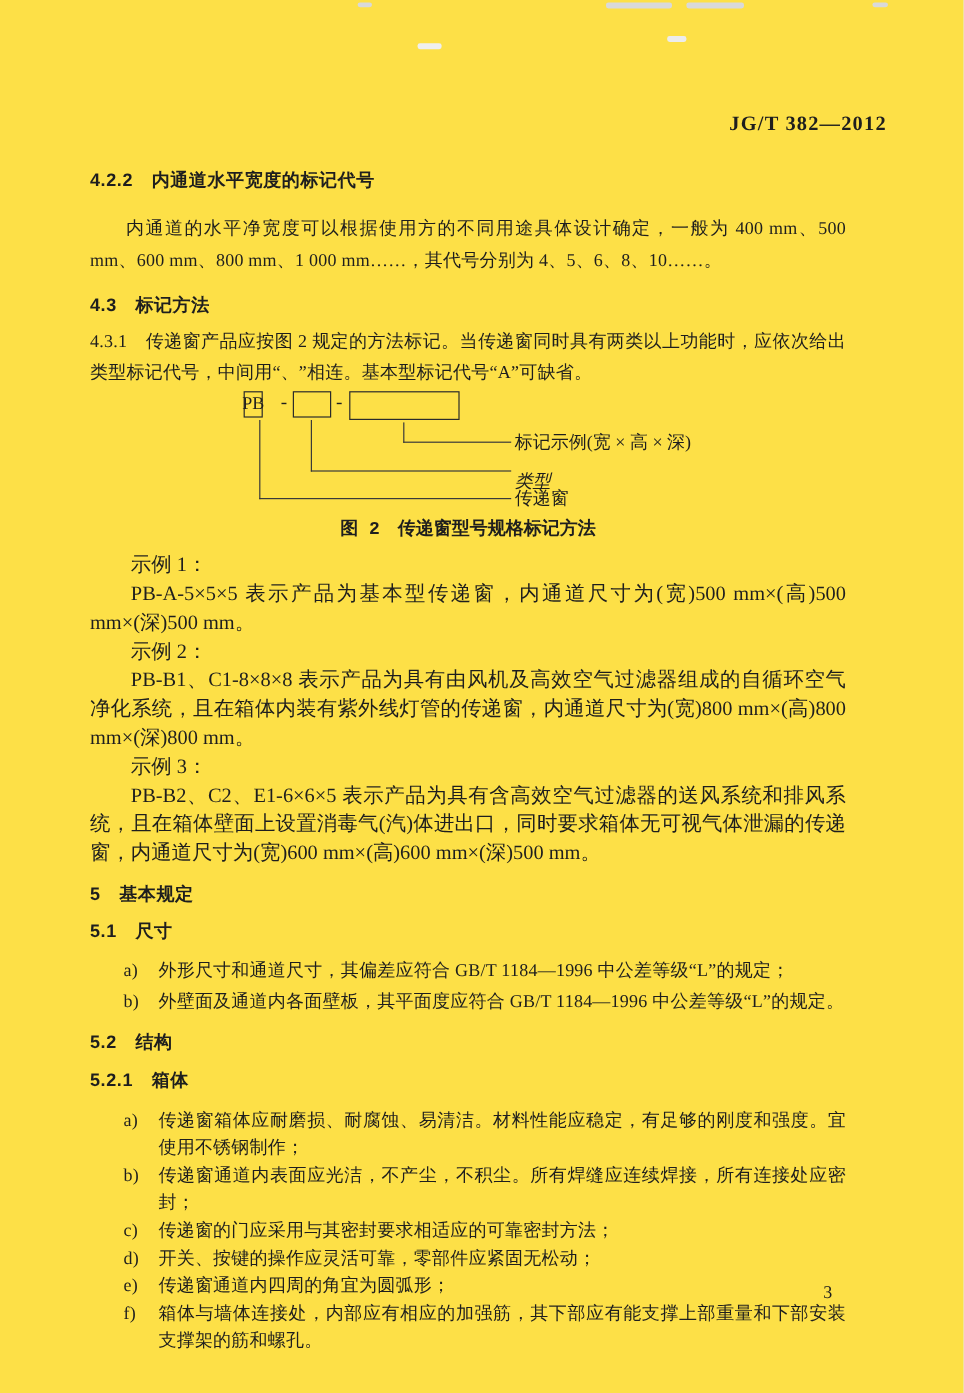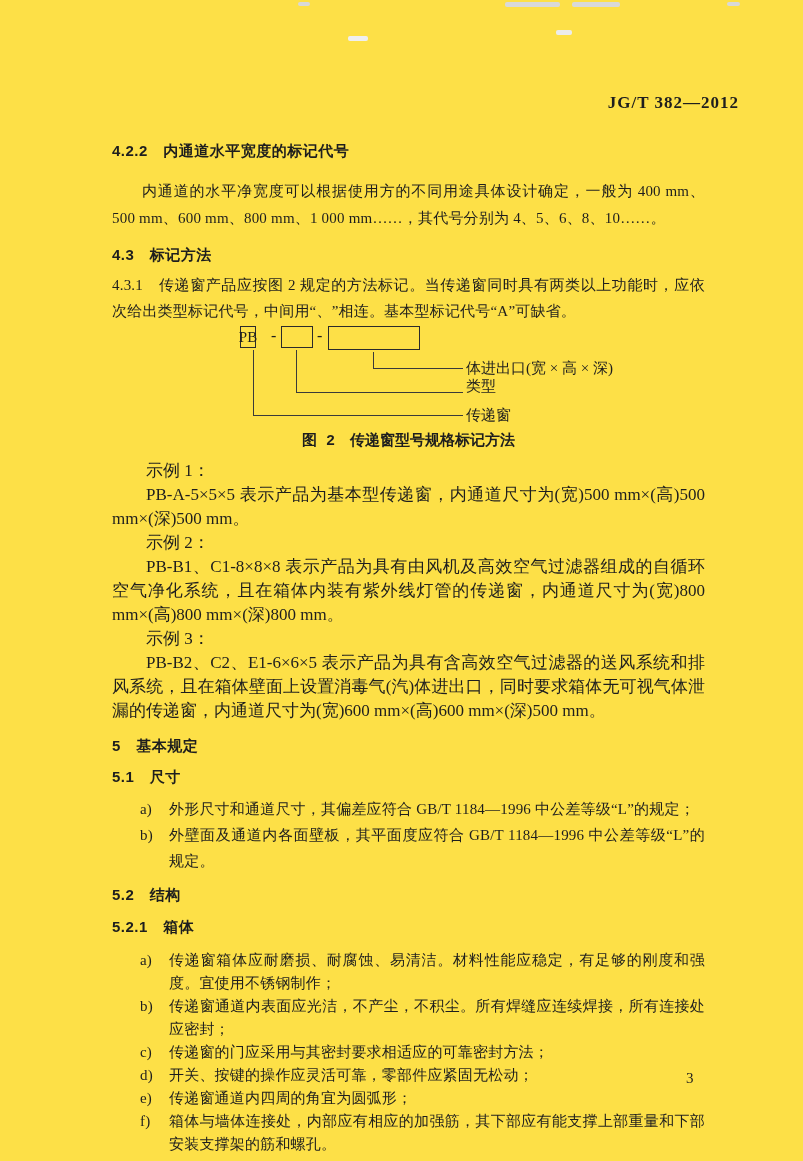--- a/index.html
+++ b/index.html
@@ -26,21 +26,21 @@
   .a6 { left: 348px; top: 36px; width: 20px; height: 5px; background: #efefef; }
 
   .header {
     position: absolute;
     top: 93px; right: 64px;
     font-size: 17px; font-weight: bold;
     letter-spacing: 1px;
     font-family: "Liberation Serif", "DejaVu Serif", serif;
   }
 
-  .content { padding: 0 98px 0 75px; margin-left: 37px; }
+  .content { padding: 0 98px 0 75px; }
 
   .h {
     font-family: "Liberation Sans", "DejaVu Sans", sans-serif;
     font-weight: bold;
     font-size: 15px;
     line-height: 20px;
     letter-spacing: 0.5px;
   }
   .h-422 { margin-top: 141px; }
   .h-43  { margin-top: 13px; }
@@ -72,21 +72,21 @@
   .fbox-size { left: 216px; top: 2px; width: 92px; height: 24px; }
   .fdash { position: absolute; top: 3px; font-size: 16px; }
   .fdash-1 { left: 159px; }
   .fdash-2 { left: 205px; }
   .conn { position: absolute; border-left: 1px solid #3a3a3a; border-bottom: 1px solid #3a3a3a; }
   .c-size   { left: 261px; top: 28px; width: 90px; height: 17px; }
   .c-type   { left: 184px; top: 26px; width: 167px; height: 43px; }
   .c-window { left: 141px; top: 26px; width: 210px; height: 66px; }
   .flabel { position: absolute; left: 354px; font-size: 15px; white-space: nowrap; }
   .l-size   { top: 35px; }
-  .l-type   { top: 53px; }
+  .l-type   { top: 68px; font-style: italic; }
   .l-window { top: 82px; }
 
   .caption {
     margin-top: 8px;
     text-align: center;
     font-family: Liberation Mono, monospace;
     font-weight: bold;
     font-size: 15px;
     line-height: 20px;
   }
@@ -142,21 +142,21 @@
 
     <div class="figure">
       <span class="fbox fbox-pb">PB</span>
       <span class="fdash fdash-1">-</span>
       <span class="fbox fbox-type"></span>
       <span class="fdash fdash-2">-</span>
       <span class="fbox fbox-size"></span>
       <div class="conn c-size"></div>
       <div class="conn c-type"></div>
       <div class="conn c-window"></div>
-      <div class="flabel l-size">体进出口(宽 × 高 × 深)</div>
+      <div class="flabel l-size">标记示例(宽 × 高 × 深)</div>
       <div class="flabel l-type">类型</div>
       <div class="flabel l-window">传递窗</div>
     </div>
 
     <div class="caption">图 2　传递窗型号规格标记方法</div>
 
 
     <div class="examples">
       <div class="ex-label">示例 1：</div>
       <div class="ex-text">PB-A-5×5×5 表示产品为基本型传递窗，内通道尺寸为(宽)500 mm×(高)500 mm×(深)500 mm。</div>

